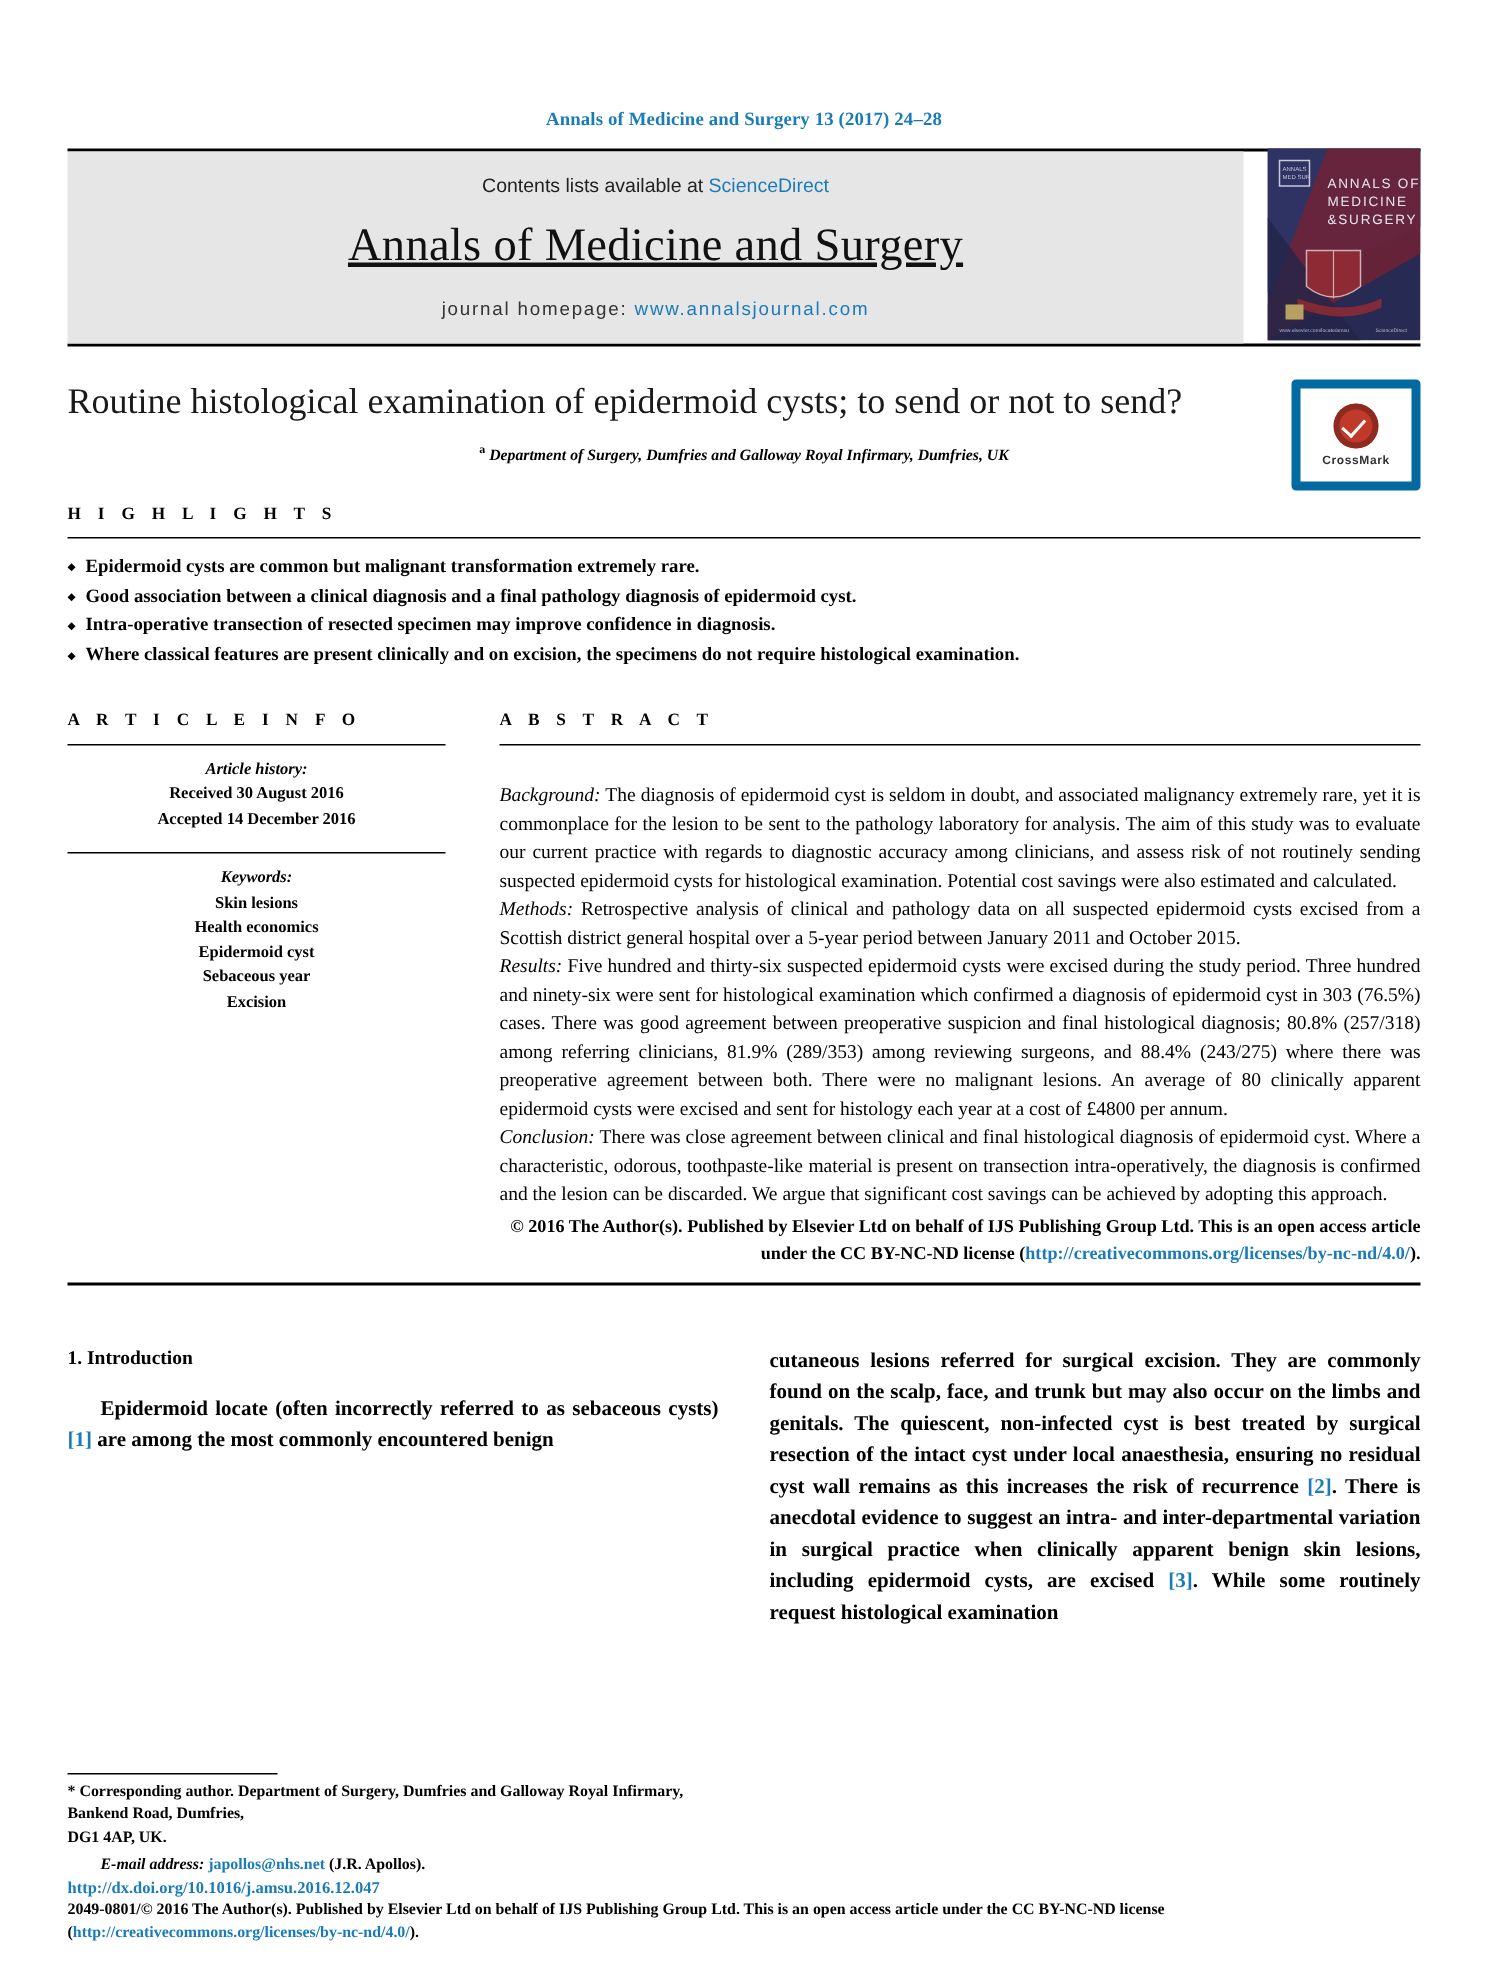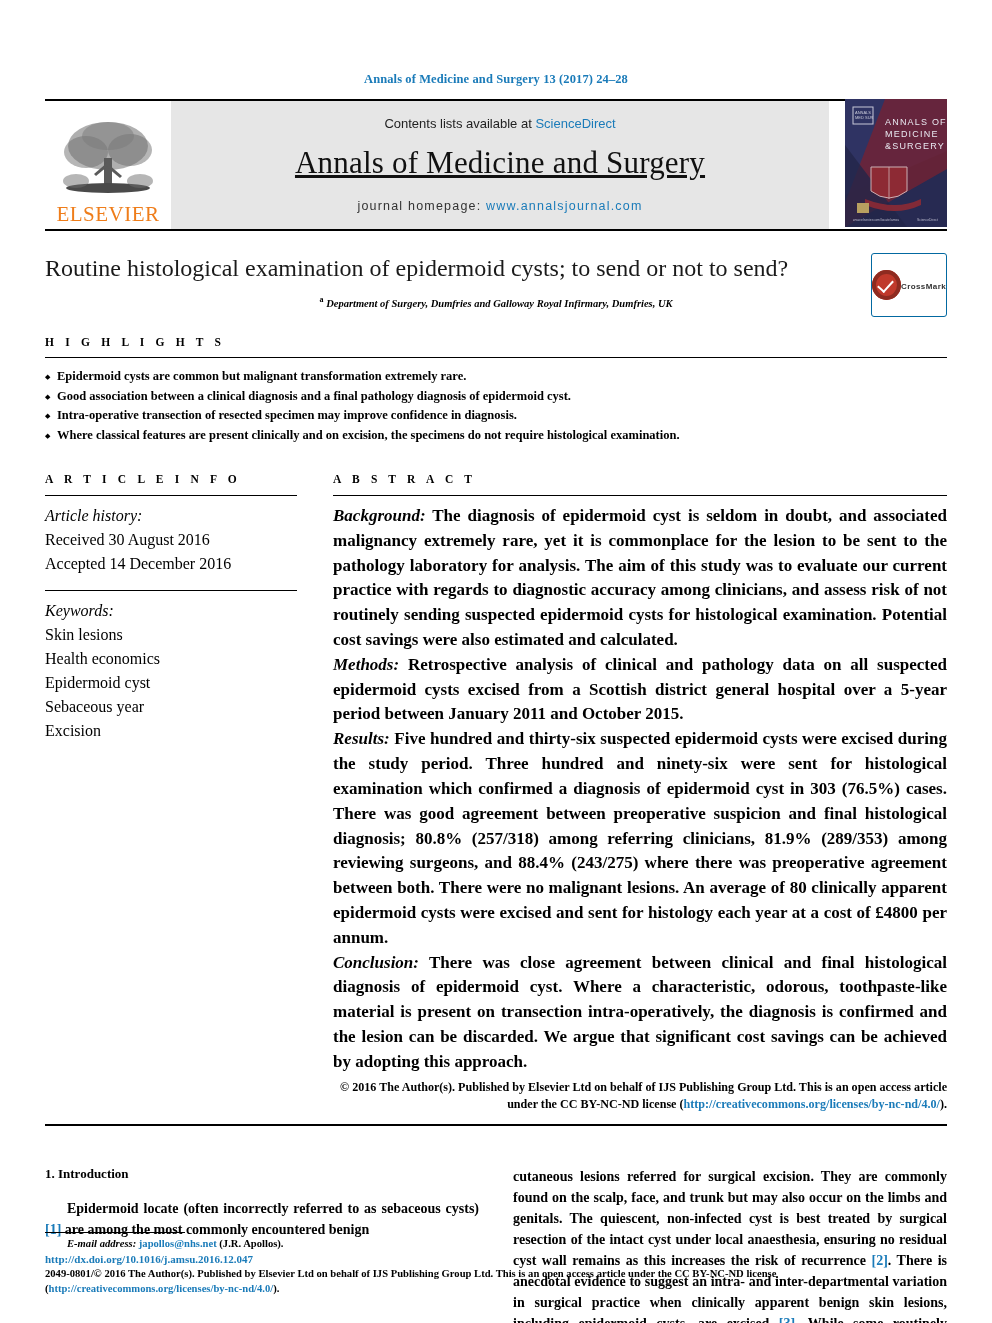--- a/index.html
+++ b/index.html
@@ -129,24 +129,24 @@
     line-height: 1.45;
     font-weight: bold;
     text-align: center;
   }
   .affils sup { font-style: normal; font-size: 8px; }
 
   .crossmark {
     position: absolute;
     right: 0; top: 22px;
     width: 74px; height: 62px;
-    border: 1px solid #0369a1;
+    border: 6px solid #0369a1;
     border-radius: 3px;
     display: flex;
-    flex-direction: row;
+    flex-direction: column;
     align-items: center;
     justify-content: center;
     background: #fff;
   }
   .cm-circle {
     width: 30px; height: 30px; border-radius: 50%;
     background: #c0392b;
     position: relative;
     box-shadow: inset 0 0 0 4px #8e2b20;
   }
@@ -193,31 +193,31 @@
   
   .info-abstract {
     margin-top: 28px;
     display: flex;
     gap: 36px;
   }
   .col-info { width: 252px; flex: 0 0 252px; }
   .col-abs { flex: 1 1 auto; }
 
   .info-rule { border-top: 1px solid #000; margin-top: 10px; }
-  .info-group { margin-top: 8px; font-size: 16px; line-height: 1.5; font-weight: normal; }
+  .info-group { margin-top: 8px; font-size: 11px; line-height: 1.5; font-weight: bold; text-align: center; }
   .info-group .lbl { font-style: italic; display: block; }
   .kw-rule { border-top: 1px solid #000; margin-top: 14px; }
 
   .abs-rule { border-top: 1px solid #000; margin-top: 10px; }
   .abs-body {
-    margin-top: 8px;
-    font-size: 17px;
+    margin-top: 24px;
+    font-size: 13px;
     line-height: 1.46;
     text-align: justify;
-    font-weight: bold;
+    font-weight: normal;
   }
   .abs-body p { margin: 0; }
   .abs-body .lead { font-style: italic; }
   .abs-copy {
     margin-top: 4px;
     text-align: right;
     font-size: 12.1px;
     line-height: 1.46;
     font-weight: bold;
   }
@@ -277,37 +277,20 @@
 </style>
 </head>
 <body>
 
 <div class="page">
 
   <div class="running-head">Annals of Medicine and Surgery 13 (2017) 24–28</div>
 
   <div class="masthead">
 
-    <div class="elsevier-logo">
-      <svg class="tree-svg" width="96" height="84" viewBox="0 0 96 84">
-        <g fill="#4a4a4a">
-          <ellipse cx="48" cy="28" rx="40" ry="24" fill="#6e6e6e" opacity="0.55"></ellipse>
-          <ellipse cx="26" cy="34" rx="22" ry="16" fill="#6e6e6e" opacity="0.5"></ellipse>
-          <ellipse cx="70" cy="32" rx="22" ry="16" fill="#6e6e6e" opacity="0.5"></ellipse>
-          <ellipse cx="48" cy="18" rx="26" ry="14" fill="#7a7a7a" opacity="0.5"></ellipse>
-          <path d="M44 40 L44 68 L52 68 L52 40 Z" fill="#5a5a5a"></path>
-          <path d="M48 44 L34 56 L36 58 L48 48 Z" fill="#5a5a5a"></path>
-          <path d="M48 46 L62 58 L60 60 L48 50 Z" fill="#5a5a5a"></path>
-          <ellipse cx="48" cy="70" rx="42" ry="5" fill="#4a4a4a"></ellipse>
-          <ellipse cx="16" cy="63" rx="13" ry="7" fill="#6e6e6e" opacity="0.5"></ellipse>
-          <ellipse cx="80" cy="63" rx="13" ry="7" fill="#6e6e6e" opacity="0.5"></ellipse>
-        </g>
-      </svg>
-      <div class="elsevier-word">ELSEVIER</div>
-    </div>
 
     <div class="masthead-center">
       <div class="contents-line">
         <span>Contents lists available at </span><span class="sd">ScienceDirect</span>
       </div>
       <div class="journal-title">Annals of Medicine and Surgery</div>
       <div class="homepage-line">
         <span>journal homepage: </span><span class="url">www.annalsjournal.com</span>
       </div>
     </div>
@@ -406,20 +389,24 @@
       <div class="h2">1. Introduction</div>
       <p class="btext indent"><span>Epidermoid locate (often incorrectly referred to as sebaceous cysts) </span><span class="link">[1]</span><span> are among the most commonly encountered benign</span></p>
     </div>
     <div class="bcol">
       <p class="btext"><span>cutaneous lesions referred for surgical excision. They are commonly found on the scalp, face, and trunk but may also occur on the limbs and genitals. The quiescent, non-infected cyst is best treated by surgical resection of the intact cyst under local anaesthesia, ensuring no residual cyst wall remains as this increases the risk of recurrence </span><span class="link">[2]</span><span>. There is anecdotal evidence to suggest an intra- and inter-departmental variation in surgical practice when clinically apparent benign skin lesions, including epidermoid cysts, are excised </span><span class="link">[3]</span><span>. While some routinely request histological examination</span></p>
     </div>
   </div>
 
   <div class="footnote-zone">
     <div class="fn-rule"></div>
+    <div class="fn-text">
+      <span>* Corresponding author. Department of Surgery, Dumfries and Galloway Royal Infirmary, Bankend Road, Dumfries,</span><br>
+      <span>DG1 4AP, UK.</span>
+    </div>
     <div class="fn-email">
       <span class="lbl">E-mail address: </span><span class="link">japollos@nhs.net</span><span> (J.R. Apollos).</span>
     </div>
   </div>
 
   <div class="page-footer">
     <div class="doi-line">http://dx.doi.org/10.1016/j.amsu.2016.12.047</div>
     <div class="copy-line">
       <span>2049-0801/© 2016 The Author(s). Published by Elsevier Ltd on behalf of IJS Publishing Group Ltd. This is an open access article under the CC BY-NC-ND license (</span><span class="link">http://</span><span class="link">creativecommons.org/licenses/by-nc-nd/4.0/</span><span>).</span>
     </div>

